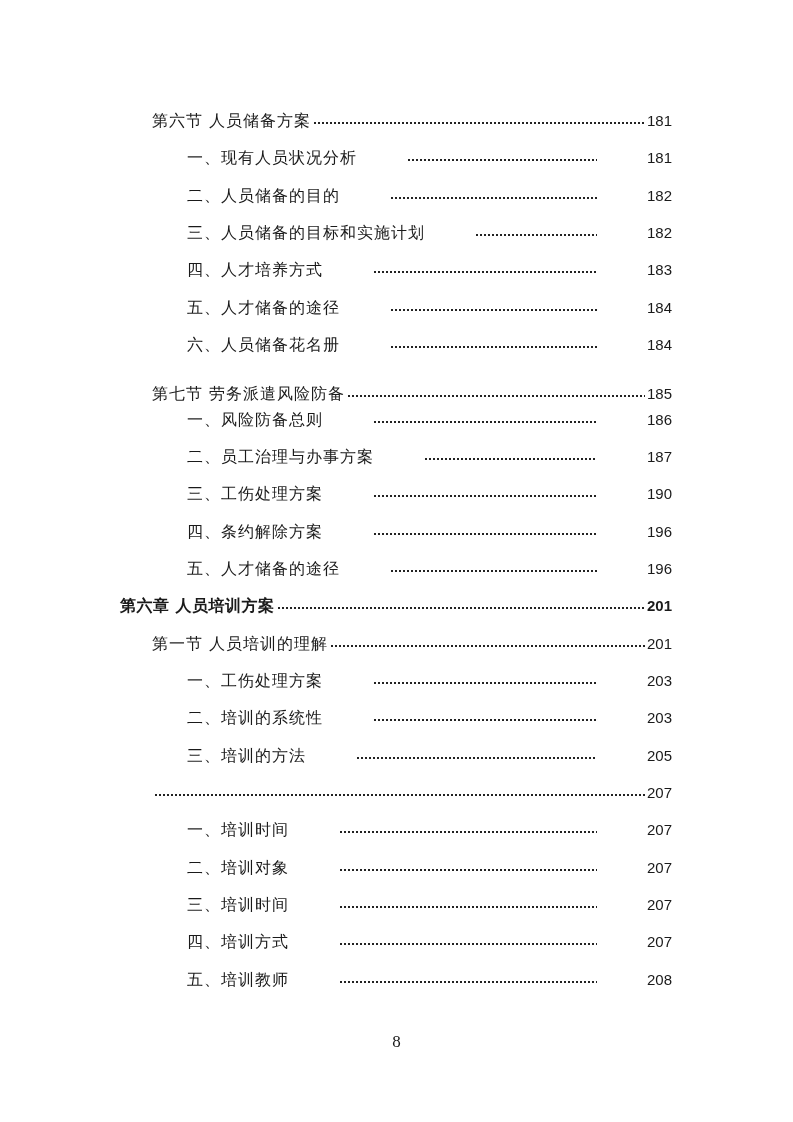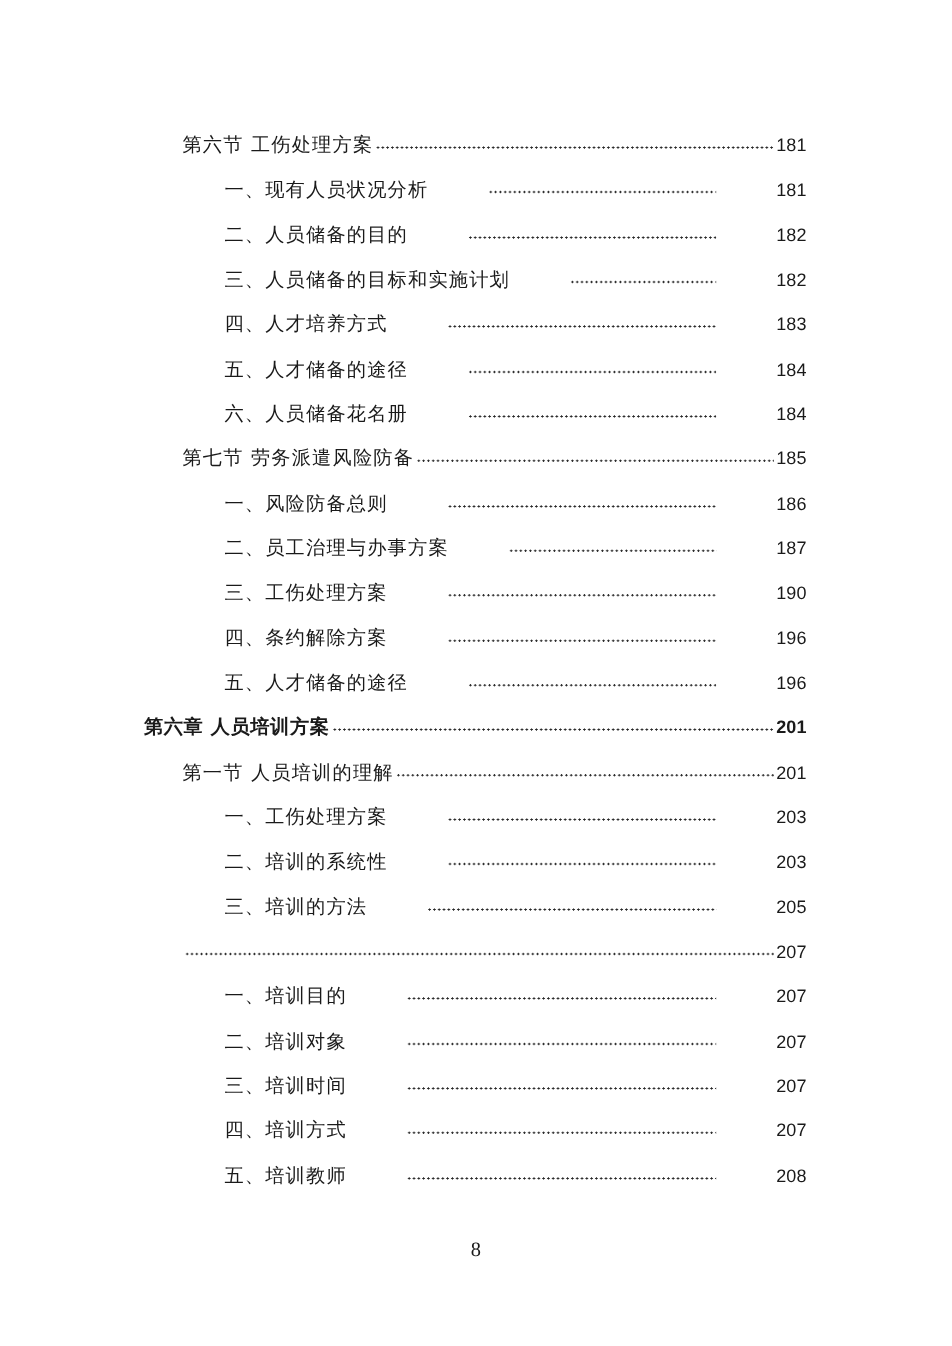--- a/index.html
+++ b/index.html
@@ -22,21 +22,21 @@
   .lvl1 .title { letter-spacing: 0.5px; }
   .lvl1 .page { font-weight: bold; }
   .footer-page { position: absolute; top: 1032px; left: 0; width: 793px; text-align: center;
                  font-family: "Liberation Serif", serif; font-size: 17px; }
 </style>
 </head>
 <body>
 
 <div class="toc">
   <div class="entry lvl2" style="top:108px">
-    <span class="title">第六节  工伤处理方案</span>
+    <span class="title">第六节  人员储备方案</span>
     <span class="leader"></span>
     <span class="page">181</span>
   </div>
   <div class="entry lvl3" style="top:145px">
     <span class="title">一、现有人员状况分析</span>
     <span class="leader"></span>
     <span class="page">181</span>
   </div>
   <div class="entry lvl3" style="top:183px">
     <span class="title">二、人员储备的目的</span>
@@ -56,21 +56,21 @@
   <div class="entry lvl3" style="top:295px">
     <span class="title">五、人才储备的途径</span>
     <span class="leader"></span>
     <span class="page">184</span>
   </div>
   <div class="entry lvl3" style="top:332px">
     <span class="title">六、人员储备花名册</span>
     <span class="leader"></span>
     <span class="page">184</span>
   </div>
-  <div class="entry lvl2" style="top:369px">
+  <div class="entry lvl2" style="top:381px">
     <span class="title">第七节  劳务派遣风险防备</span>
     <span class="leader"></span>
     <span class="page">185</span>
   </div>
   <div class="entry lvl3" style="top:407px">
     <span class="title">一、风险防备总则</span>
     <span class="leader"></span>
     <span class="page">186</span>
   </div>
   <div class="entry lvl3" style="top:444px">
@@ -116,21 +116,21 @@
   <div class="entry lvl3" style="top:743px">
     <span class="title">三、培训的方法</span>
     <span class="leader"></span>
     <span class="page">205</span>
   </div>
   <div class="entry lvl2" style="top:780px">
     <span class="leader"></span>
     <span class="page">207</span>
   </div>
   <div class="entry lvl3" style="top:817px">
-    <span class="title">一、培训目的</span>
+    <span class="title">一、培训时间</span>
     <span class="leader"></span>
     <span class="page">207</span>
   </div>
   <div class="entry lvl3" style="top:855px">
     <span class="title">二、培训对象</span>
     <span class="leader"></span>
     <span class="page">207</span>
   </div>
   <div class="entry lvl3" style="top:892px">
     <span class="title">三、培训时间</span>

